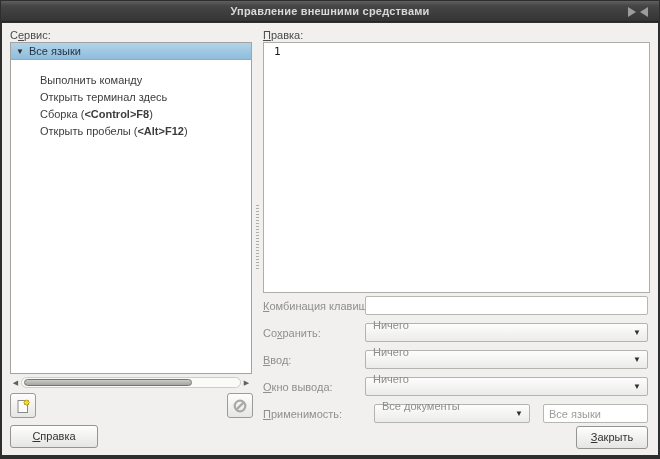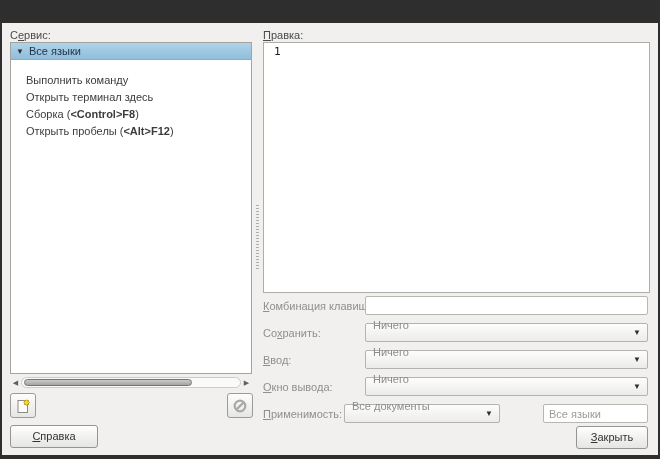--- a/index.html
+++ b/index.html
@@ -30,21 +30,21 @@
     position:absolute;left:8px;top:19px;width:242px;height:332px;
     background:#ffffff;border:1px solid #a3a3a0;overflow:hidden;
   }
   .tree-row{height:17px;line-height:17px;display:flex;align-items:center;color:#3c3c3c;white-space:nowrap;}
   .tree-row.selected{
     background:linear-gradient(#b2d3e8,#8fbddc);
     border-bottom:1px solid #7fb0d2;color:#1d3144;
   }
   .expander{width:12px;margin-left:5px;font-size:8px;color:#2d2d2d;line-height:17px;}
   .tree-row .t{padding-left:1px;}
-  .tree-row.child .t{padding-left:15px;margin-top:24px;}
+  .tree-row.child .t{padding-left:29px;margin-top:24px;}
   .accel{font-weight:bold;}
 
   
   .hscroll{position:absolute;left:8px;top:353px;width:242px;height:13px;display:flex;align-items:center;}
   .sb-arrow{width:11px;text-align:center;font-size:7px;color:#60605e;line-height:13px;}
   .sb-trough{flex:1;height:11px;background:#fafaf9;border:1px solid #cccdca;border-radius:6px;position:relative;}
   .sb-thumb{position:absolute;left:2px;top:1px;width:77%;height:7px;border:1px solid #74746e;border-radius:4px;
     background:linear-gradient(#cbcbc9,#a4a4a2);}
 
   
@@ -81,20 +81,29 @@
     background:linear-gradient(#fdfdfd,#ebebe9);
     display:flex;align-items:center;padding:0 18px 16px 7px;color:#8c8c8a;cursor:pointer;
   }
   .combo .arrow{position:absolute;right:6px;top:0;line-height:18px;font-size:8px;color:#2f2f2f;}
 </style>
 </head>
 <body>
 
 <div class="window">
 
+  <div class="titlebar">
+    <span class="title">Управление внешними средствами</span>
+    <span class="close-btn">
+      <svg width="22" height="12" viewBox="0 0 22 12">
+        <polygon points="1,1 9,6 1,11" fill="#9c9c9c"></polygon>
+        <polygon points="21,1 13,6 21,11" fill="#9c9c9c"></polygon>
+      </svg>
+    </span>
+  </div>
 
   <div class="content">
 
     <div class="lbl" style="left:8px;top:6px;"><span>С</span><span class="mn">е</span><span>рвис:</span></div>
 
     <div class="tree">
       <div class="tree-row selected">
         <span class="expander">▼</span>
         <span class="t">Все языки</span>
       </div>
@@ -157,21 +166,21 @@
       <span class="arrow">▼</span>
     </div>
 
     <div class="lbl dis" style="left:261px;top:358px;"><span></span><span class="mn">О</span><span>кно вывода:</span></div>
     <div class="combo" style="left:363px;top:354px;width:283px;">
       <span>Ничего</span>
       <span class="arrow">▼</span>
     </div>
 
     <div class="lbl dis" style="left:261px;top:385px;"><span></span><span class="mn">П</span><span>рименимость:</span></div>
-    <div class="combo" style="left:342px;top:381px;width:156px;">
+    <div class="combo" style="left:372px;top:381px;width:156px;">
       <span>Все документы</span>
       <span class="arrow">▼</span>
     </div>
     <input class="entry dis" style="left: 541px; top: 381px; width: 105px;" value="Все языки">
 
     <div class="btn" style="left:574px;top:403px;width:72px;text-align:center;"><span></span><span class="mn">З</span><span>акрыть</span></div>
 
   </div>
 </div>
 

